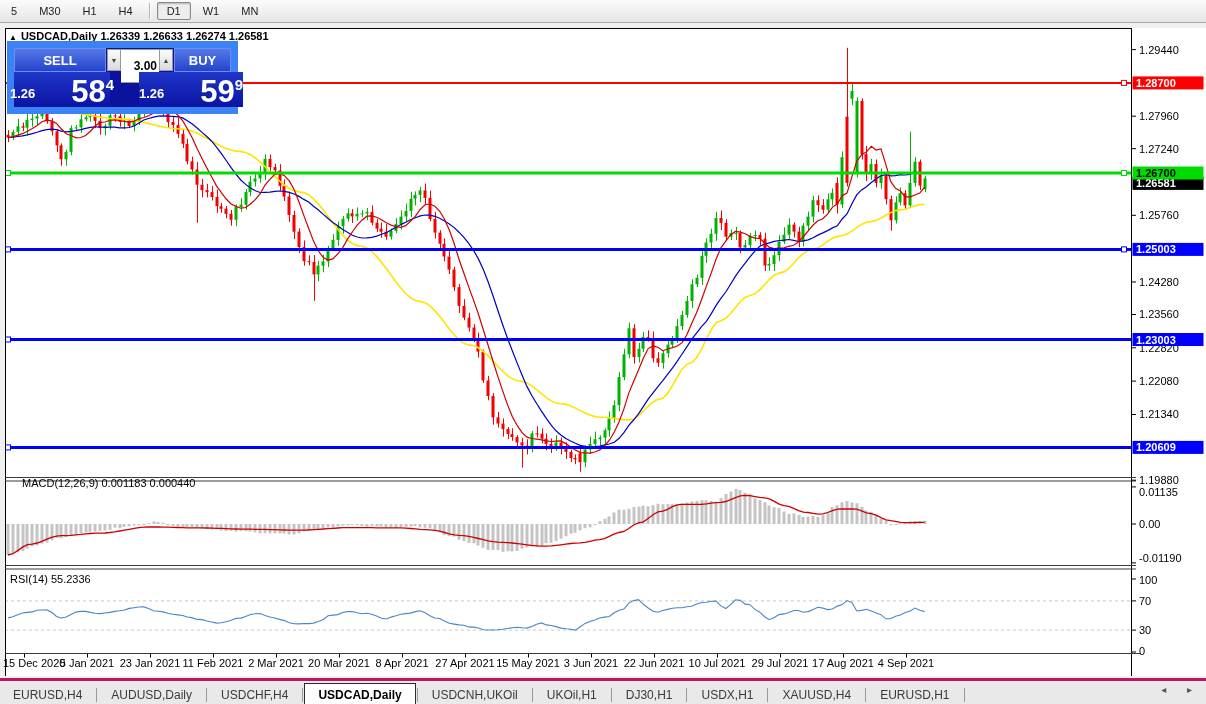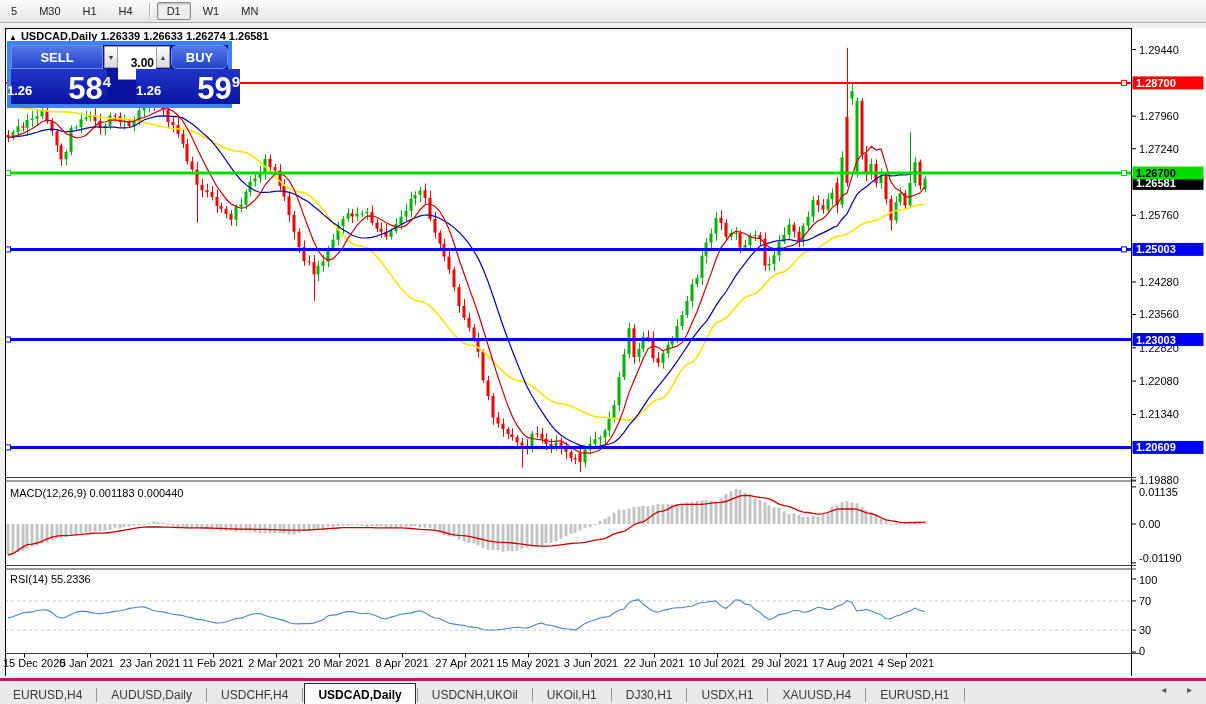--- a/index.html
+++ b/index.html
@@ -13,31 +13,31 @@
   .tfbtn{padding:2px 9px;margin:0 1px;border:1px solid transparent;border-radius:2px;cursor:default;}
   .tfbtn.active{background:#eee;border:1px solid #8a8a8a;box-shadow:inset 0 1px 2px rgba(0,0,0,.25);}
   .tfdiv{width:1px;height:16px;background:#b5b5b5;margin:0 5px;border-right:1px solid #fff;}
 
   
   #chart-svg{position:absolute;left:0;top:28px;}
 
   #chart-title{position:absolute;left:9px;top:30px;font-size:11px;font-weight:bold;color:#000;z-index:3;}
   #chart-title .exp{font-size:8px;margin-right:4px;}
   #macd-label,#rsi-label{position:absolute;left:10px;font-size:11px;color:#000;z-index:3;}
-  #macd-label{top:487px;}
+  #macd-label{top:477px;margin-left:12px;}
   #rsi-label{top:573px;}
 
   
   #trade-panel{position:absolute;left:7px;top:41px;width:217px;height:59px;z-index:4;
-    background:#0b129e;border:4px solid #3b82f6;display:flex;flex-direction:column;}
+    background:#0b129e;border:7px solid #3b82f6;display:flex;flex-direction:column;}
   #tp-row1{display:flex;height:24px;}
   .tpbtn{color:#fff;font-weight:bold;font-size:13px;display:flex;align-items:center;justify-content:center;
     background:linear-gradient(#5578e8,#2344cc);border:1px solid #6f8cf0;cursor:pointer;}
   #sell-btn{width:90px;}
-  #buy-btn{flex:1;border-radius:6px;}
+  #buy-btn{flex:1;}
   #tp-spin{width:66px;display:flex;align-items:stretch;background:#0b129e;padding:1px;}
   .spbtn{width:15px;background:linear-gradient(#fdfdfd,#d9d9d9);border:1px solid #9a9a9a;
     font-size:7px;color:#444;display:flex;align-items:center;justify-content:center;cursor:pointer;}
   #vol-input{width:34px;border:1px solid #9a9a9a;border-left:none;border-right:none;
     font-family:"Liberation Sans",sans-serif;font-size:12px;font-weight:bold;text-align:right;padding:16px 2px;outline:none;}
   #tp-row2{display:flex;flex:1;gap:24px;}
   .pbox{background:linear-gradient(#2036c8,#0a14a2);color:#fff;display:flex;align-items:flex-end;
     justify-content:center;padding-bottom:2px;cursor:pointer;}
   #sell-price{width:96px;margin-right:5px;}
   #buy-price{flex:1;}

